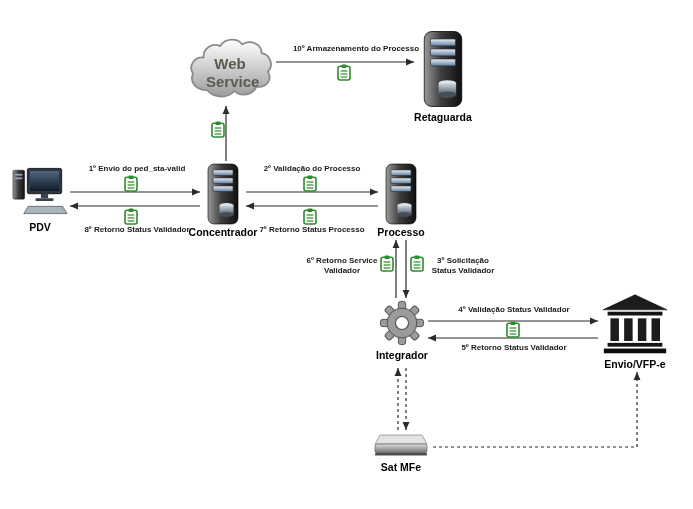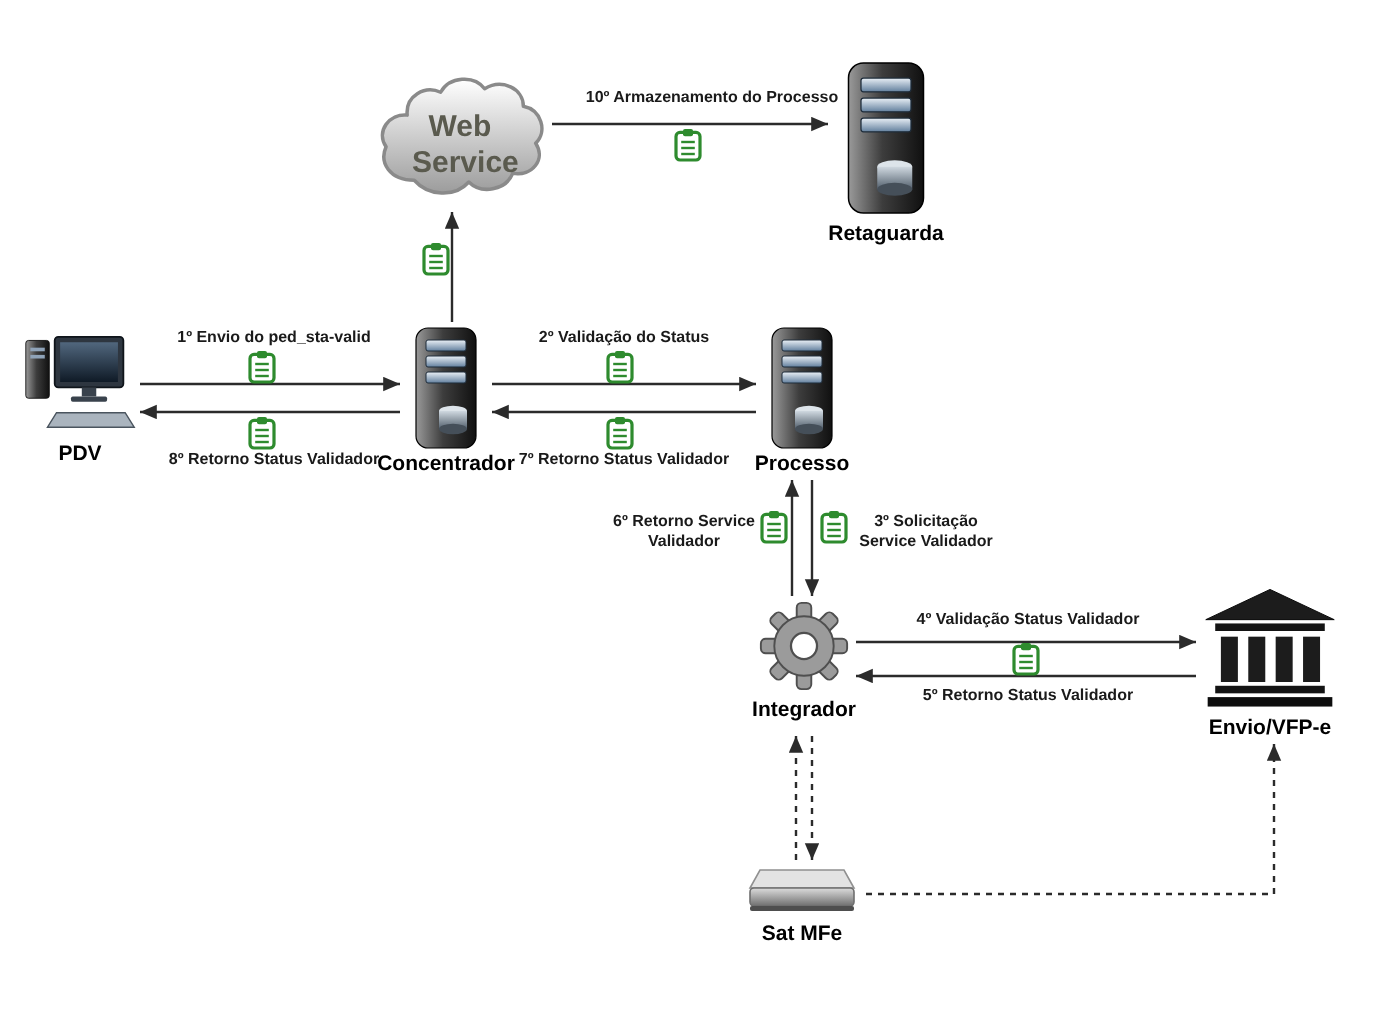--- a/index.html
+++ b/index.html
@@ -196,25 +196,25 @@
 
   <div class="node" style="left:372px;top:432px">
     <svg width="58" height="26">
         <use href="#sym-device"></use>
       </svg>
   </div>
   <div class="nlabel" style="left:372px;top:461px;width:58px">Sat MFe</div>
 
   <div class="elabel" style="left:72px;top:164px;width:130px">1º Envio do ped_sta-valid</div>
   <div class="elabel" style="left:72px;top:225px;width:130px">8º Retorno Status Validador</div>
-  <div class="elabel" style="left:248px;top:164px;width:128px">2º Validação do Status</div>
-  <div class="elabel" style="left:248px;top:225px;width:128px">7º Retorno Status Validador</div>
+  <div class="elabel" style="left:248px;top:164px;width:128px">2º Validação do Processo</div>
+  <div class="elabel" style="left:248px;top:225px;width:128px">7º Retorno Status Processo</div>
   <div class="elabel" style="left:280px;top:44px;width:152px">10º Armazenamento do Processo</div>
   <div class="elabel" style="left:306px;top:256px;width:72px">6º Retorno Service Validador</div>
-  <div class="elabel" style="left:426px;top:256px;width:74px">3º Solicitação Service Validador</div>
+  <div class="elabel" style="left:426px;top:256px;width:74px">3º Solicitação Status Validador</div>
   <div class="elabel" style="left:438px;top:305px;width:152px">4º Validação Status Validador</div>
   <div class="elabel" style="left:438px;top:343px;width:152px">5º Retorno Status Validador</div>
 
   <svg class="doc" style="left:124px;top:175px">
       <use href="#sym-doc"></use>
     </svg>
   <svg class="doc" style="left:124px;top:208px">
       <use href="#sym-doc"></use>
     </svg>
   <svg class="doc" style="left:303px;top:175px">

